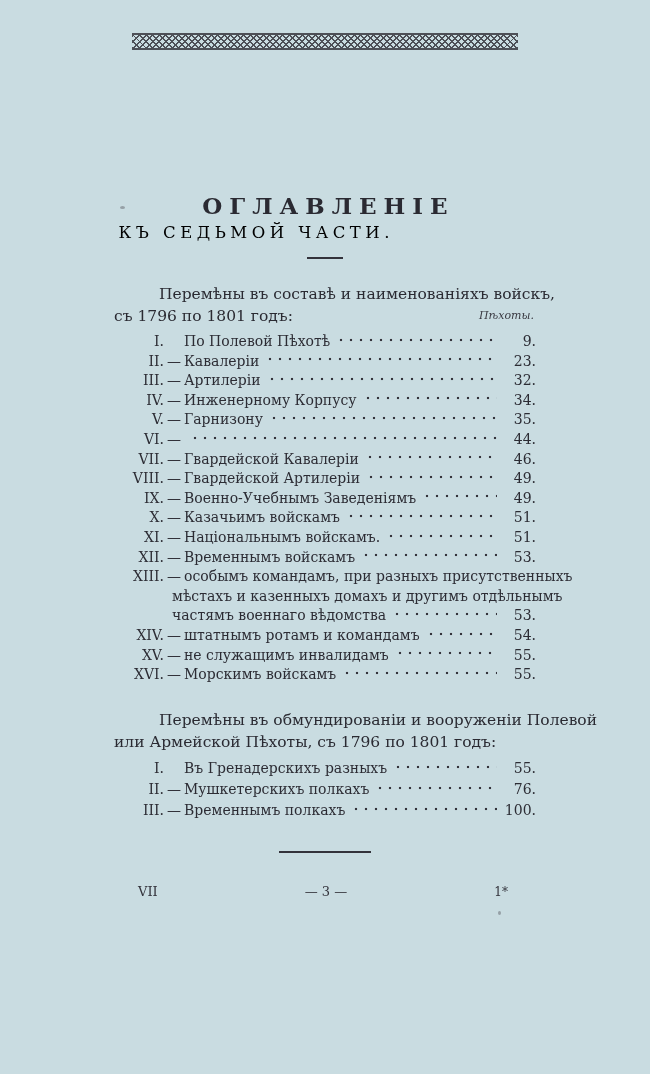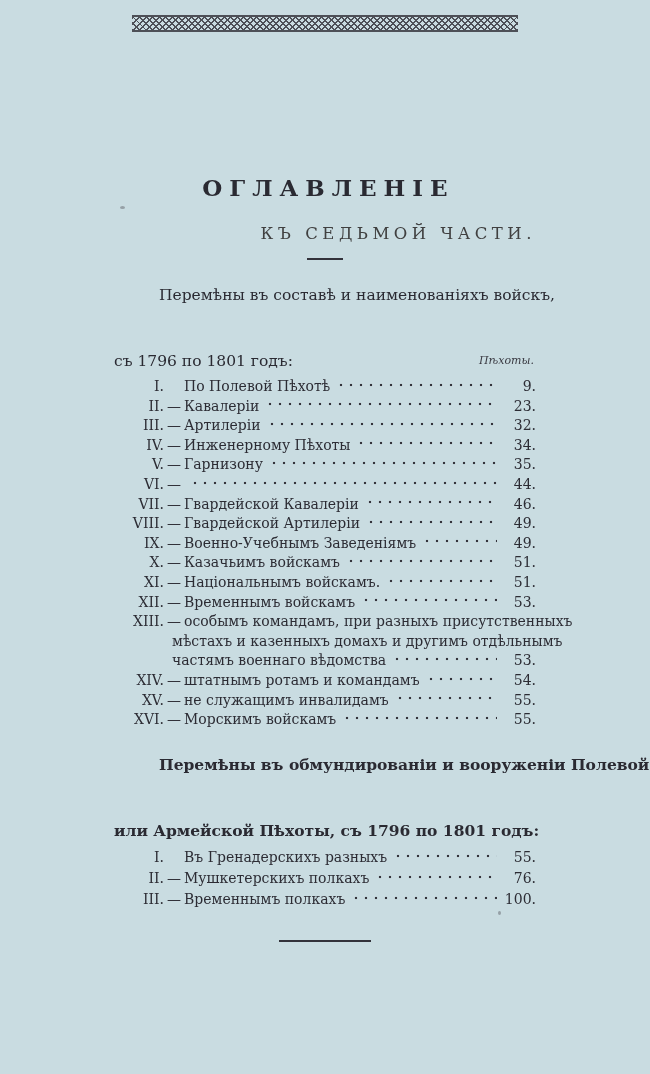--- a/index.html
+++ b/index.html
@@ -7,21 +7,21 @@
     width:650px;height:1074px;
     background:#c9dce1;
     font-family:"DejaVu Serif", serif;
     color:#2c2c34;
     overflow:hidden;
     position:relative;
   }
   .sheet{
     width:422px;
     margin:0 auto;
-    padding-top:15px;
+    padding-top:33px;
     position:relative;
   }
   
   .ornament{
     width:386px;height:13px;
     margin:0 auto;
     border-top:2px solid #3d3d45;
     border-bottom:2px solid #3d3d45;
     background:
       repeating-linear-gradient(45deg,#3d3d45 0 1.4px,transparent 1.4px 4.6px),
@@ -31,35 +31,35 @@
   .doc-title{
     margin-top:142px;
     text-align:center;
     font-size:23px;
     font-weight:bold;
     letter-spacing:7px;
     text-indent:7px;
     color:#2a2a32;
   }
   .doc-subtitle{
-    margin-top:23px;
-    text-align:right;
+    margin-top:4px;
+    text-align:left;
     font-size:16.5px;
     letter-spacing:4.5px;
     text-indent:4.5px;
-    color:#404040;
+    color:#000000;
   }
   .rule-sm{width:36px;border-top:2px solid #33333b;margin:15px auto 0;}
   .rule-md{width:92px;border-top:2px solid #33333b;margin:30px auto 0;}
 
   .section{margin-top:24px;}
   .sec-head{font-size:15.5px;line-height:22px;color:#2a2a32;}
-  .sec-head.bold{font-weight:bold;}
+  .sec-head.bold{font-weight:normal;}
   .h-line1{padding-left:45px;white-space:nowrap;}
-  .h-line2{display:flex;justify-content:space-between;align-items:flex-start;white-space:nowrap;margin-top:44px;}
+  .h-line2{display:flex;justify-content:space-between;align-items:flex-start;white-space:nowrap;}
   .collab{font-style:italic;font-size:11px;color:#3a3a42;padding-right:2px;}
 
   .entries{margin-top:5px;font-size:14px;}
   .entries.wide{line-height:19.6px;}
   .entries.tall{line-height:21px;}
   .row{display:flex;align-items:baseline;}
   .num{flex:0 0 50px;text-align:right;white-space:nowrap;}
   .dash{flex:0 0 20px;text-align:center;}
   .cont-ind{flex:0 0 58px;}
   .txt{white-space:nowrap;}
@@ -128,21 +128,21 @@
           <div class="row">
             <span class="num">III.</span>
             <span class="dash">—</span>
             <span class="txt">Артилеріи</span>
             <span class="leader"></span>
             <span class="pg">32.</span>
           </div>
           <div class="row">
             <span class="num">IV.</span>
             <span class="dash">—</span>
-            <span class="txt">Инженерному Пѣхоты</span>
+            <span class="txt">Инженерному Корпусу</span>
             <span class="leader"></span>
             <span class="pg">34.</span>
           </div>
           <div class="row">
             <span class="num">V.</span>
             <span class="dash">—</span>
             <span class="txt">Гарнизону</span>
             <span class="leader"></span>
             <span class="pg">35.</span>
           </div>
@@ -260,16 +260,21 @@
             <span class="txt">Временнымъ полкахъ</span>
             <span class="leader"></span>
             <span class="pg">100.</span>
           </div>
         </div>
       </div>
     </div>
 
   <div class="rule-md"></div>
 
+  <div class="footer">
+    <span>VII</span>
+    <span>— 3 —</span>
+    <span class="sig">1*</span>
+  </div>
 </div>
 
 <div class="artifact a1"></div>
 <div class="artifact a2"></div>
 
 </body></html>

